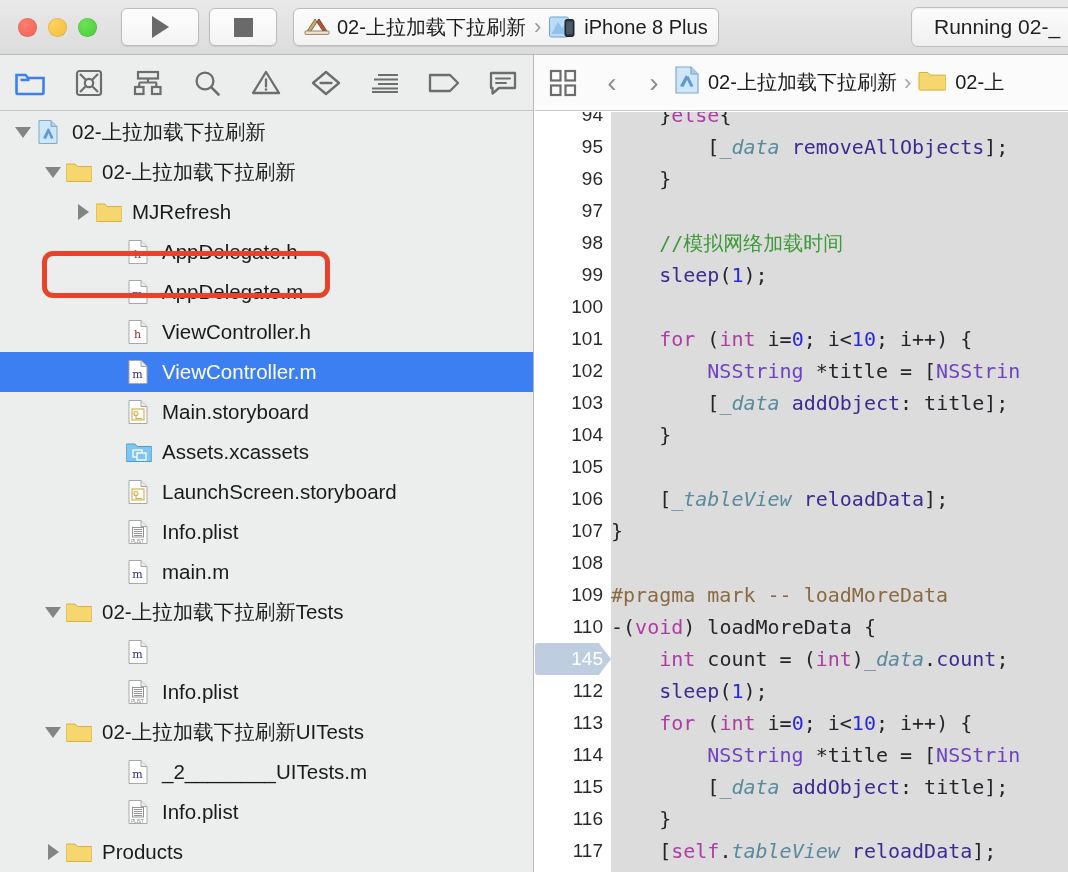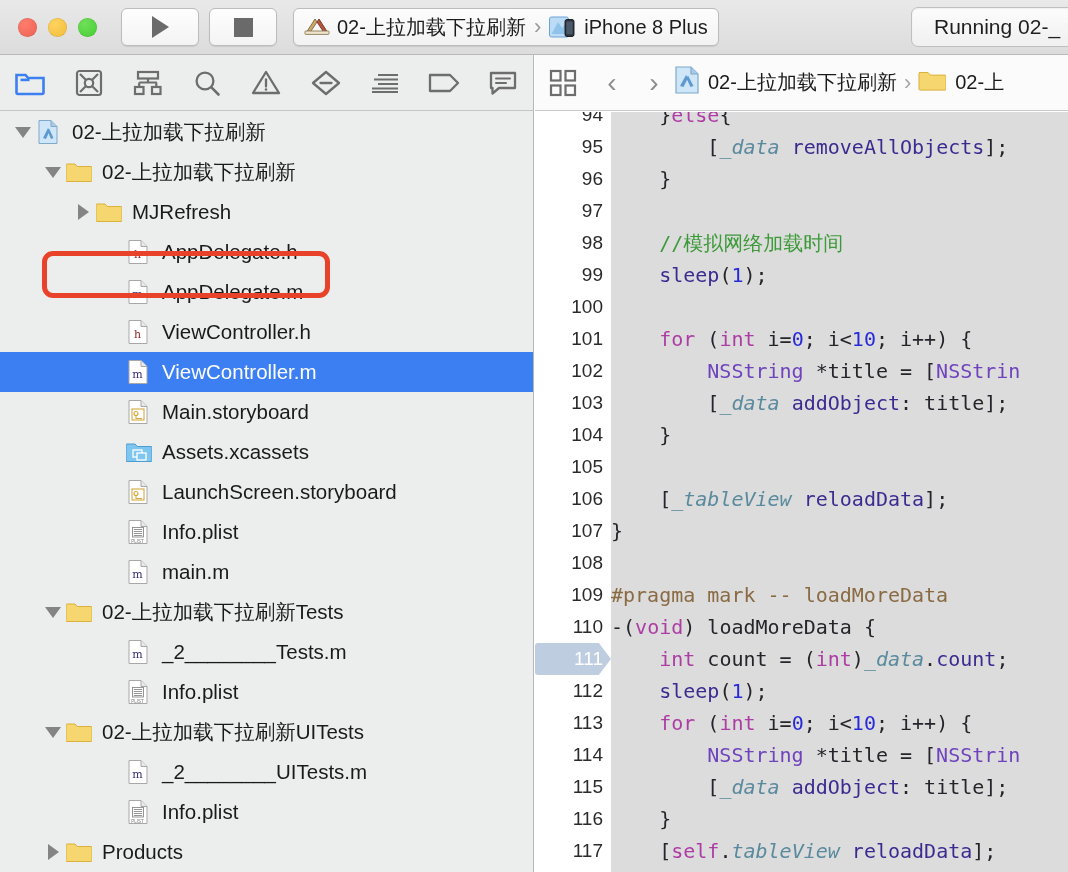--- a/index.html
+++ b/index.html
@@ -606,21 +606,20 @@
         <div class="row">
           <div style="width: 100px; flex: 0 0 auto;"></div>
           <div class="disc"></div>
           <span class="ficon">
             <svg width="26" height="26" viewBox="0 0 26 26">
               <path d="M3 1.5 h12 l6 6 v17 H3 Z" fill="#ffffff" stroke="#a8a8a8" stroke-width="1"></path>
               <path d="M15 1.5 v6 h6" fill="#e8e8e8" stroke="#a8a8a8" stroke-width="1"></path>
               <text x="11.5" y="19" font-size="11" font-family="DejaVu Serif, serif" fill="#3a2878" text-anchor="middle">m</text>
             </svg>
           </span>
-          <span class="rlabel">_2________Tests.m</span>
         </div>
         <div class="row">
           <div style="width: 100px; flex: 0 0 auto;"></div>
           <div class="disc"></div>
           <span class="ficon">
             <svg width="26" height="26" viewBox="0 0 26 26">
               <path d="M3 1.5 h12 l6 6 v17 H3 Z" fill="#ffffff" stroke="#a8a8a8" stroke-width="1"></path>
               <path d="M15 1.5 v6 h6" fill="#e8e8e8" stroke="#a8a8a8" stroke-width="1"></path>
               <rect x="6.5" y="8.5" width="11" height="9.5" fill="none" stroke="#8a8a8a" stroke-width="0.9"></rect>
               <path d="M7.8 10.5 h8.4" stroke="#8a8a8a" stroke-width="0.9"></path>
@@ -793,21 +792,21 @@
           </div>
           <div class="cline">
             <div class="lnum">109</div>
             <div class="ctext"><span class="prag">#pragma mark -- loadMoreData</span></div>
           </div>
           <div class="cline">
             <div class="lnum">110</div>
             <div class="ctext"><span class="plain">-(</span><span class="kw">void</span><span class="plain">) loadMoreData {</span></div>
           </div>
           <div class="cline current">
-            <div class="lnum">111</div>
+            <div class="lnum">145</div>
             <div class="ctext"><span class="plain">    </span><span class="kw">int</span><span class="plain"> count = (</span><span class="kw">int</span><span class="plain">)</span><span class="ivar">_data</span><span class="plain">.</span><span class="msg">count</span><span class="plain">;</span></div>
           </div>
           <div class="cline">
             <div class="lnum">112</div>
             <div class="ctext"><span class="plain">    </span><span class="msg">sleep</span><span class="plain">(</span><span class="num">1</span><span class="plain">);</span></div>
           </div>
           <div class="cline">
             <div class="lnum">113</div>
             <div class="ctext"><span class="plain">    </span><span class="kw">for</span><span class="plain"> (</span><span class="kw">int</span><span class="plain"> i=</span><span class="num">0</span><span class="plain">; i&lt;</span><span class="num">10</span><span class="plain">; i++) {</span></div>
           </div>

